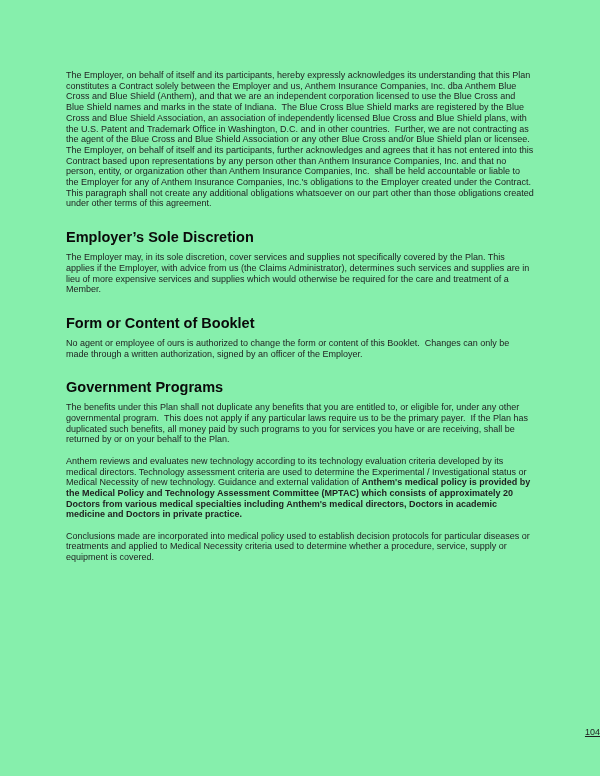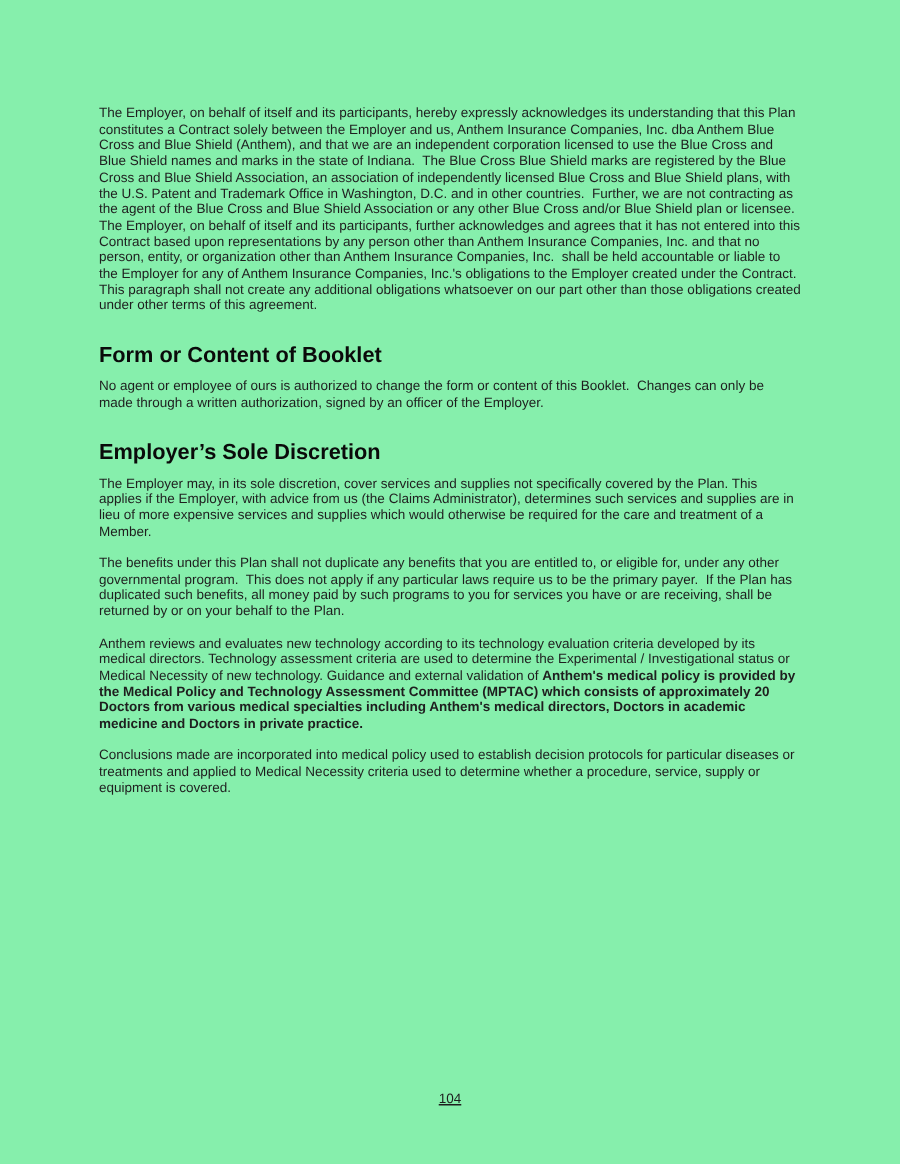--- a/index.html
+++ b/index.html
@@ -37,46 +37,47 @@
     color: #0a0a0a;
   }
   .bold-run {
     font-weight: bold;
   }
   .page-footer {
     position: absolute;
     left: 0;
     top: 727px;
     width: 100%;
-    text-align: center;
+    text-align: right;
     font-size: 9px;
     line-height: 11px;
     color: #1e1e1e;
     text-decoration: underline;
   }
 </style>
 </head>
 <body>
 
 <div class="page">
   <main class="content">
 
     <p class="body-text">The Employer, on behalf of itself and its participants, hereby expressly acknowledges its understanding that this Plan constitutes a Contract solely between the Employer and us, Anthem Insurance Companies, Inc. dba Anthem Blue Cross and Blue Shield (Anthem), and that we are an independent corporation licensed to use the Blue Cross and Blue Shield names and marks in the state of Indiana.  The Blue Cross Blue Shield marks are registered by the Blue Cross and Blue Shield Association, an association of independently licensed Blue Cross and Blue Shield plans, with the U.S. Patent and Trademark Office in Washington, D.C. and in other countries.  Further, we are not contracting as the agent of the Blue Cross and Blue Shield Association or any other Blue Cross and/or Blue Shield plan or licensee.  The Employer, on behalf of itself and its participants, further acknowledges and agrees that it has not entered into this Contract based upon representations by any person other than Anthem Insurance Companies, Inc. and that no person, entity, or organization other than Anthem Insurance Companies, Inc.  shall be held accountable or liable to the Employer for any of Anthem Insurance Companies, Inc.'s obligations to the Employer created under the Contract. This paragraph shall not create any additional obligations whatsoever on our part other than those obligations created under other terms of this agreement.</p>
 
     <section>
+      <h2 class="section-heading">Employer’s Sole Discretion</h2>
+      <p class="body-text">The Employer may, in its sole discretion, cover services and supplies not specifically covered by the Plan. This applies if the Employer, with advice from us (the Claims Administrator), determines such services and supplies are in lieu of more expensive services and supplies which would otherwise be required for the care and treatment of a Member.</p>
+    </section>
+
+    <section>
       <h2 class="section-heading">Form or Content of Booklet</h2>
       <p class="body-text">No agent or employee of ours is authorized to change the form or content of this Booklet.  Changes can only be made through a written authorization, signed by an officer of the Employer.</p>
     </section>
 
     <section>
-      <h2 class="section-heading">Employer’s Sole Discretion</h2>
-      <p class="body-text">The Employer may, in its sole discretion, cover services and supplies not specifically covered by the Plan. This applies if the Employer, with advice from us (the Claims Administrator), determines such services and supplies are in lieu of more expensive services and supplies which would otherwise be required for the care and treatment of a Member.</p>
-    </section>
-
-    <section>
+      <h2 class="section-heading">Government Programs</h2>
       <p class="body-text">The benefits under this Plan shall not duplicate any benefits that you are entitled to, or eligible for, under any other governmental program.  This does not apply if any particular laws require us to be the primary payer.  If the Plan has duplicated such benefits, all money paid by such programs to you for services you have or are receiving, shall be returned by or on your behalf to the Plan.</p>
     </section>
 
     <section>
       <p class="body-text"><span>Anthem reviews and evaluates new technology according to its technology evaluation criteria developed by its medical directors. Technology assessment criteria are used to determine the Experimental / Investigational status or Medical Necessity of new technology. Guidance and external validation of </span><span class="bold-run">Anthem's medical policy is provided by the Medical Policy and Technology Assessment Committee (MPTAC) which consists of approximately 20 Doctors from various medical specialties including Anthem's medical directors, Doctors in academic medicine and Doctors in private practice.</span></p>
       <p class="body-text">Conclusions made are incorporated into medical policy used to establish decision protocols for particular diseases or treatments and applied to Medical Necessity criteria used to determine whether a procedure, service, supply or equipment is covered.</p>
     </section>
 
   </main>
 

